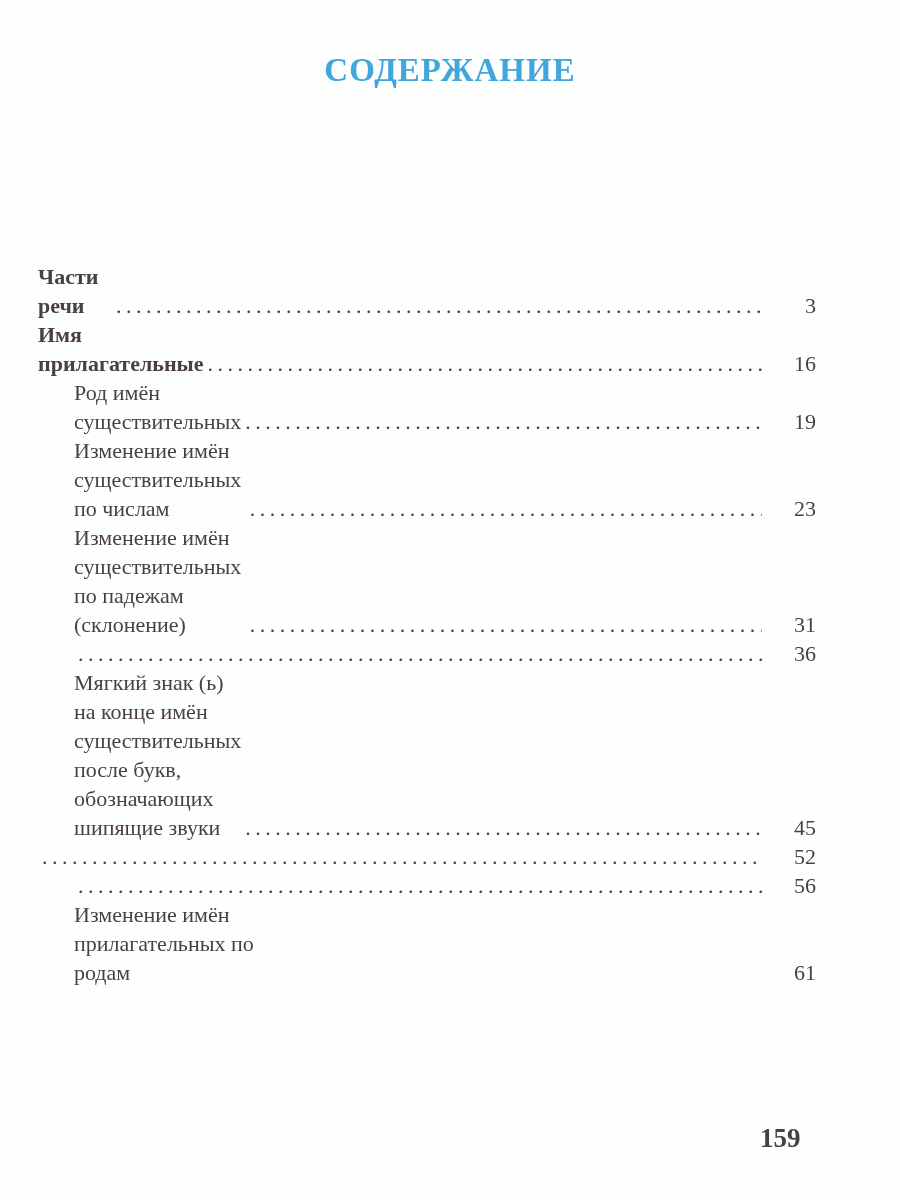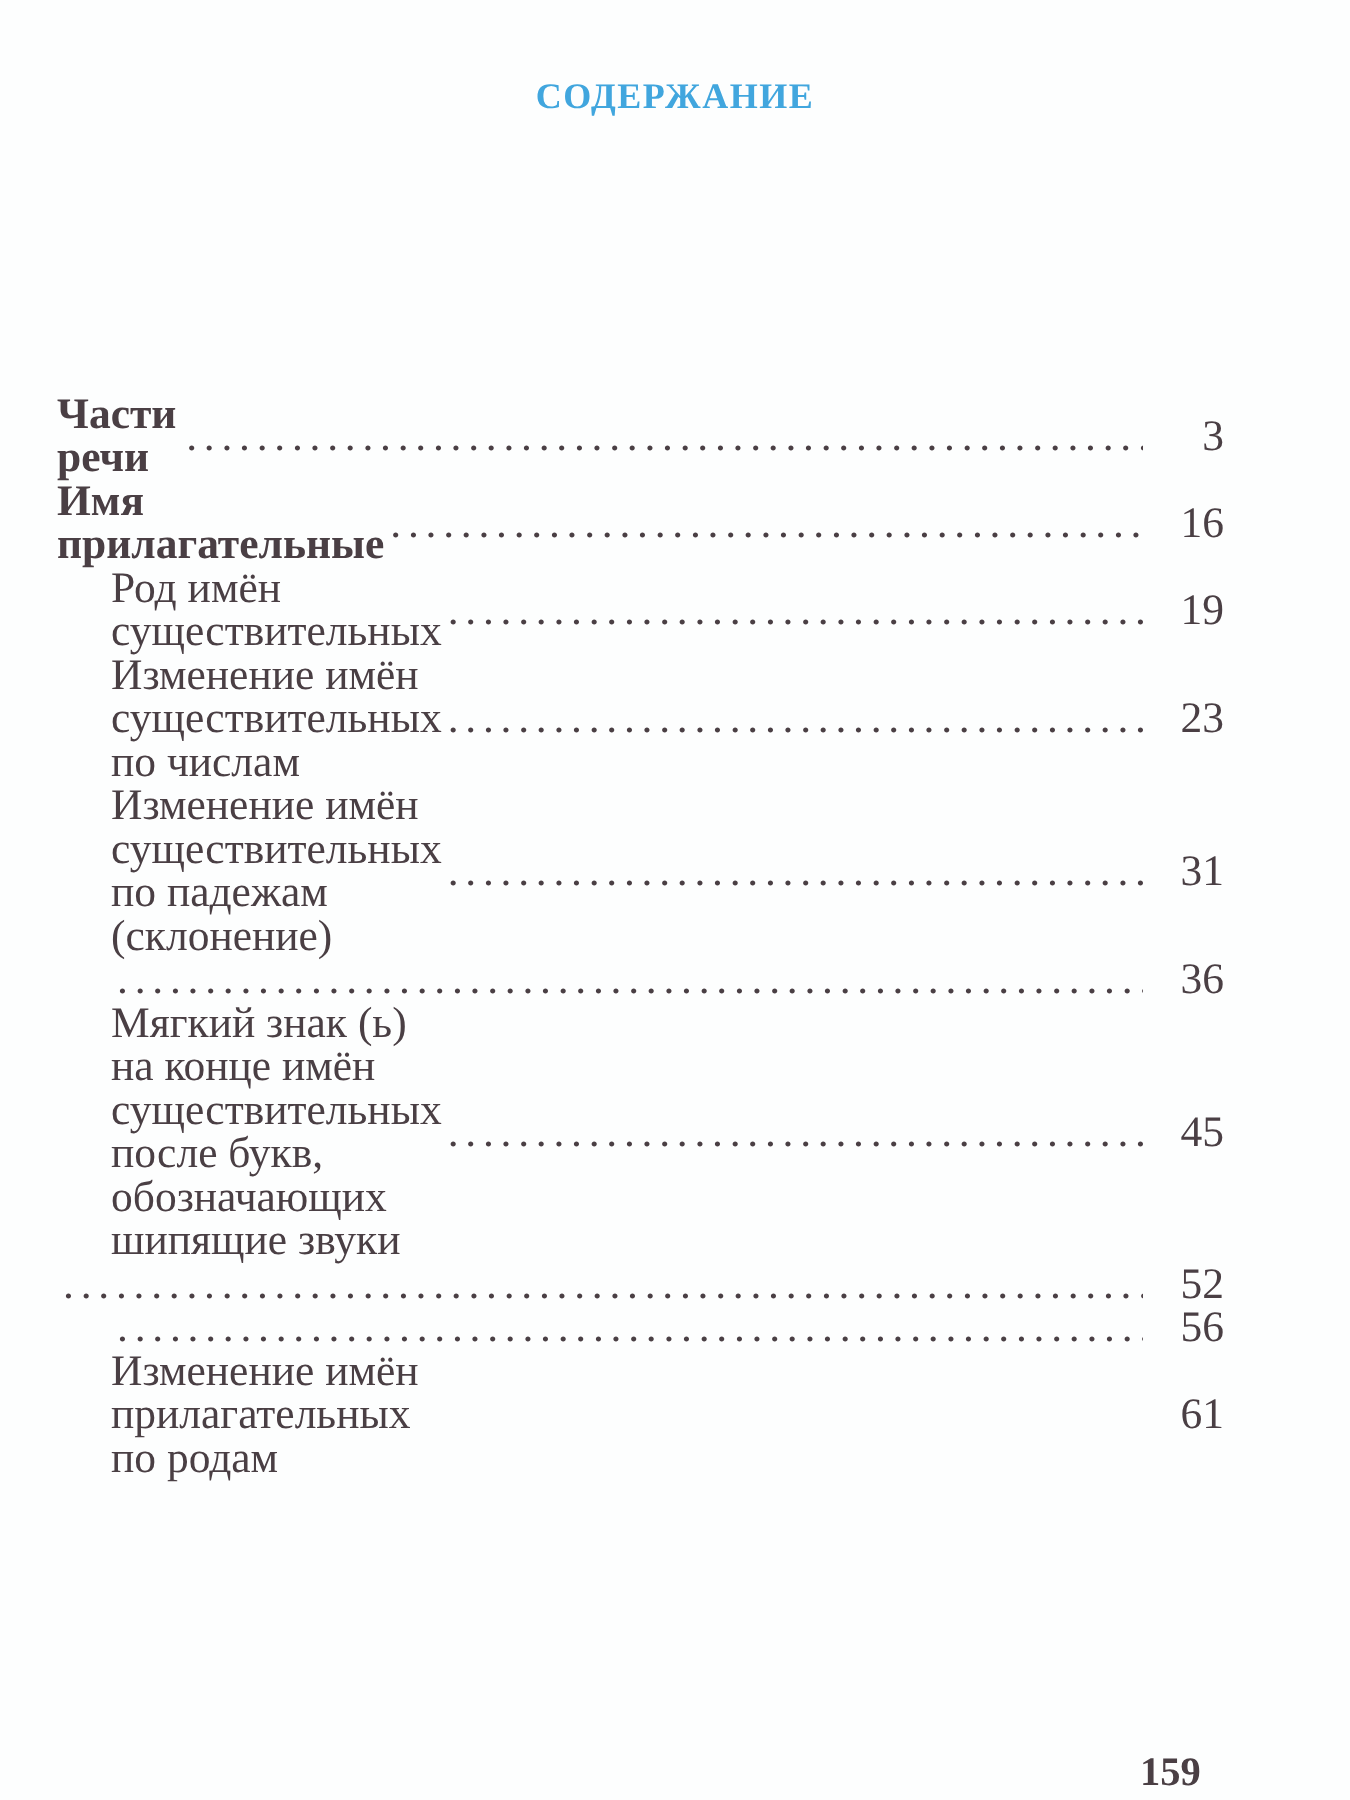--- a/index.html
+++ b/index.html
@@ -21,38 +21,38 @@
       width: 900px; height: 1200px;
     }
     .title {
       position: absolute;
       top: 52px;
       left: 0;
       width: 900px;
       text-align: center;
       font-family: "Liberation Serif", "DejaVu Serif", serif;
       font-weight: bold;
-      font-size: 24px;
+      font-size: 33px;
       letter-spacing: 1px;
       color: #41a6de;
       margin: 0;
     }
     .toc {
       position: absolute;
       top: 262px;
       left: 38px;
       width: 778px;
       margin: 0;
       padding: 0;
       list-style: none;
     }
     .entry {
       display: flex;
-      align-items: center;
-      font-size: 29px;
+      align-items: flex-end;
+      font-size: 22px;
       line-height: 29px;
       height: auto;
     }
     .entry.lvl2 {
       padding-left: 36px;
       font-weight: normal;
     }
     .entry.lvl1 {
       font-weight: bold;
     }
@@ -79,21 +79,20 @@
       text-align: right;
       font-weight: normal;
     }
     .folio {
       position: absolute;
       top: 1123px;
       left: 760px;
       font-size: 27px;
       font-weight: bold;
       color: #4a3f44;
-      margin-top: 43px;
     }
   </style>
 </head>
 <body>
 
 <div class="page">
   <h1 class="title">СОДЕРЖАНИЕ</h1>
 
   <ul class="toc" id="toc">
       <li class="entry lvl1">

